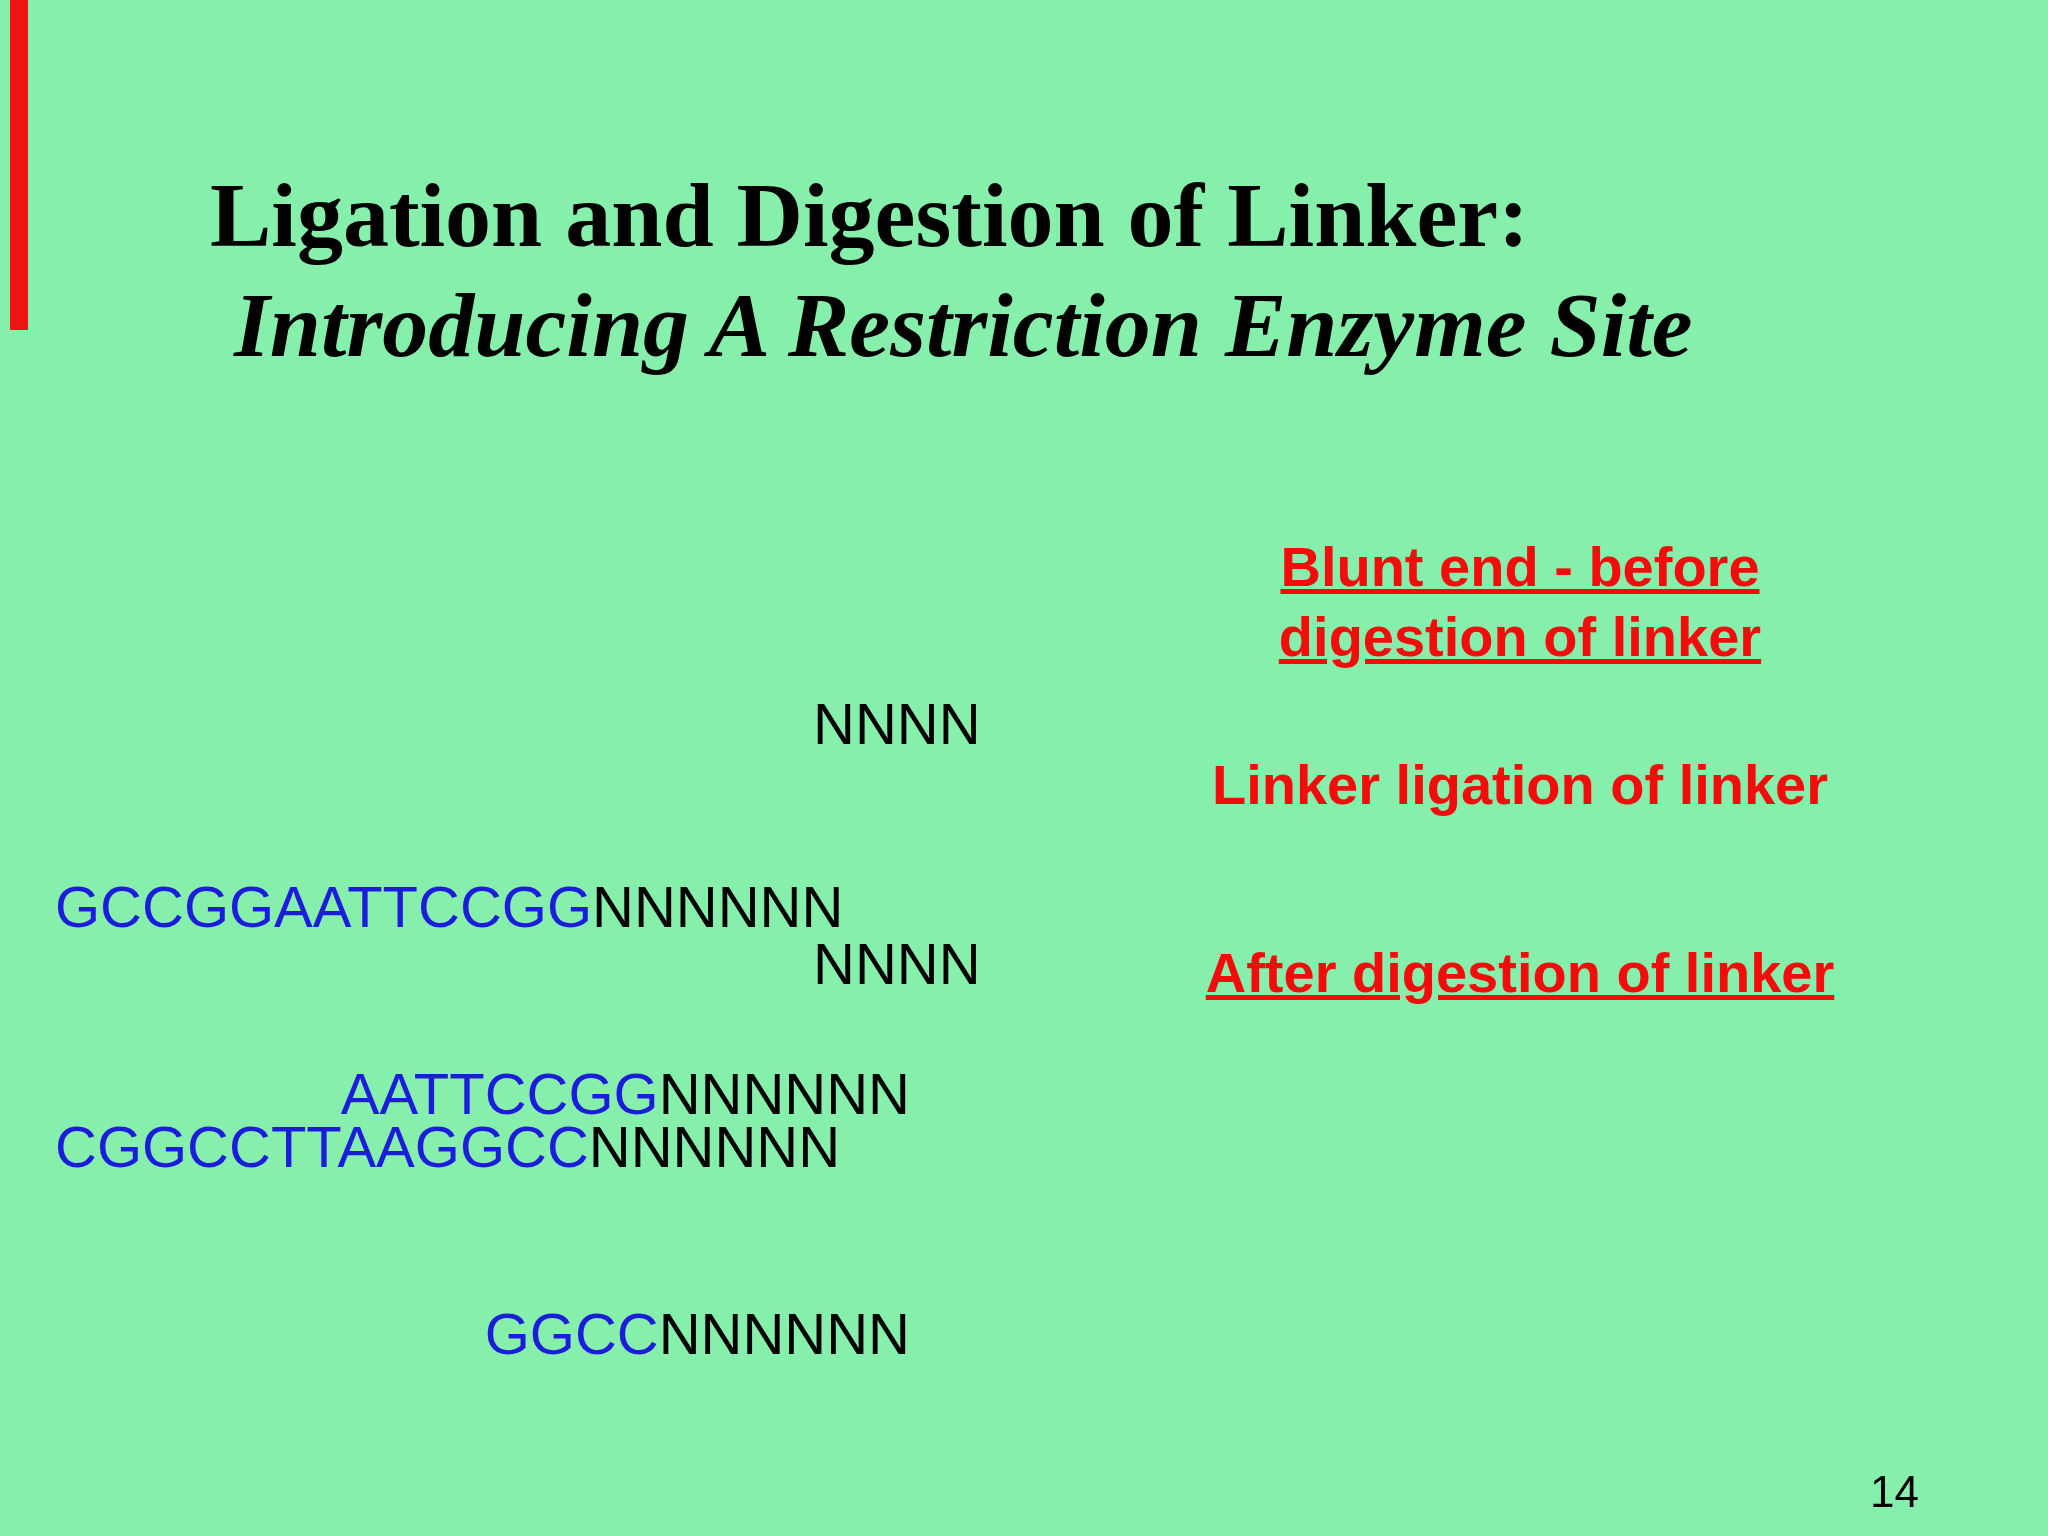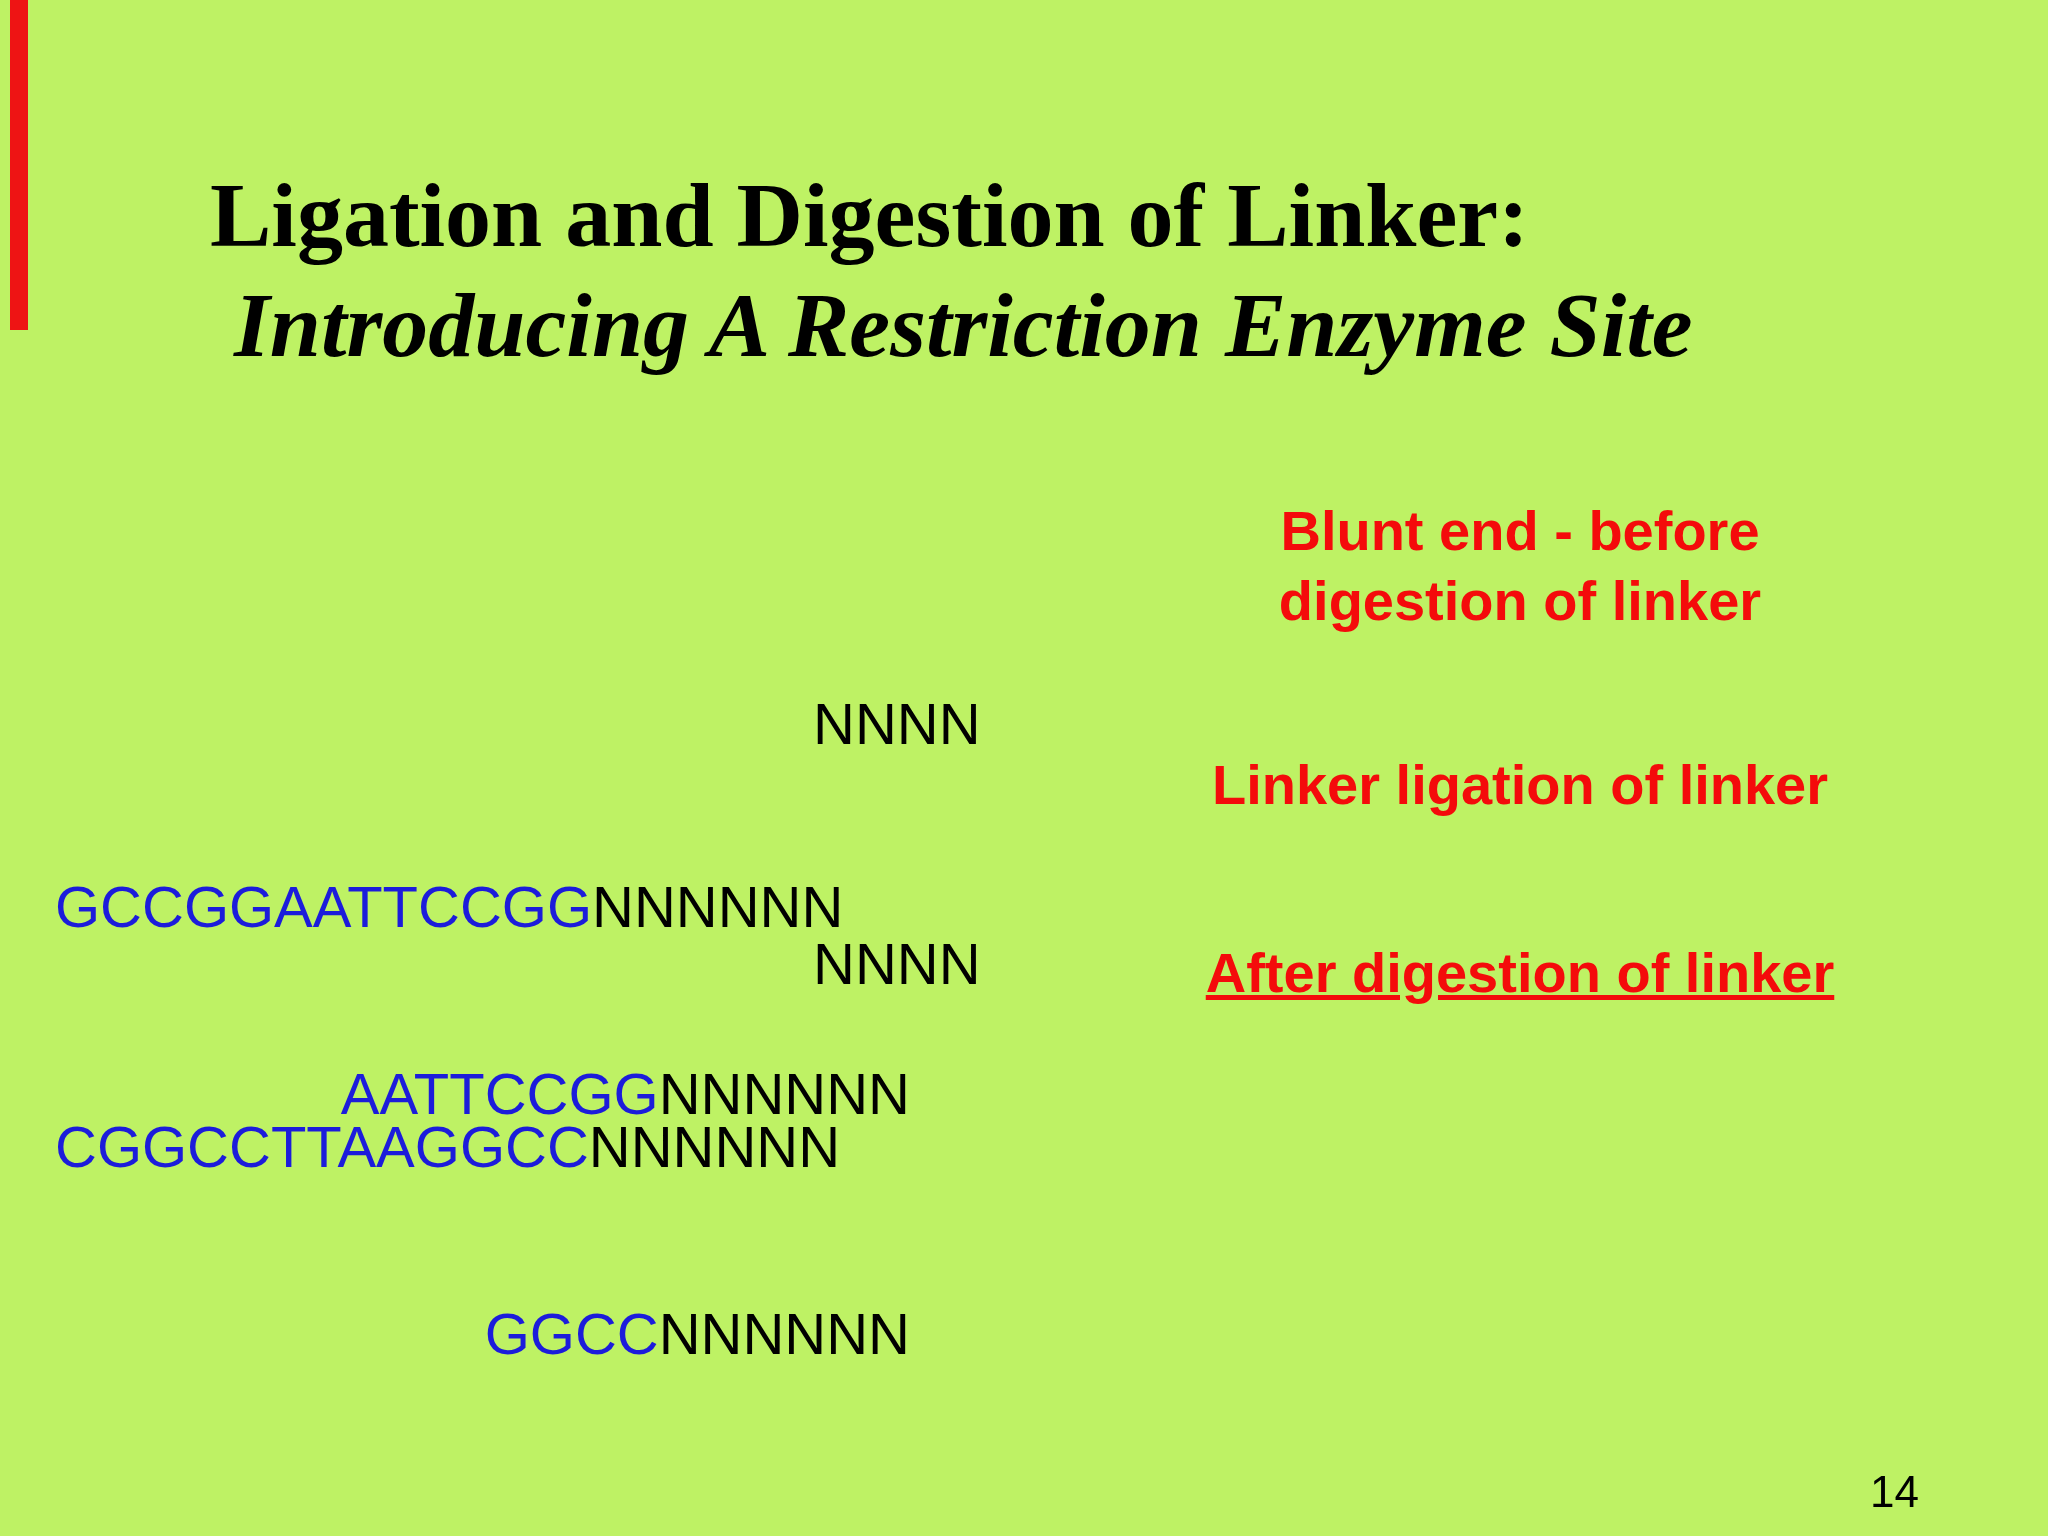--- a/index.html
+++ b/index.html
@@ -4,21 +4,21 @@
 <style>
   html, body {
     margin: 0;
     padding: 0;
     background: #ffffff;
   }
   .slide {
     position: relative;
     width: 2048px;
     height: 1536px;
-    background: #bef264;
+    background: #86efac;
     overflow: hidden;
     font-family: "Liberation Sans", sans-serif;
   }
   .red-bar {
     position: absolute;
     left: 10px;
     top: 0;
     width: 18px;
     height: 330px;
     background: #ee1414;
@@ -58,21 +58,21 @@
     position: absolute;
     left: 1150px;
     width: 740px;
     text-align: center;
     font-weight: bold;
     font-size: 56px;
     line-height: 70px;
     color: #f40b0b;
     white-space: nowrap;
   }
-  .rlabel-blunt    { top: 496px; }
+  .rlabel-blunt    { top: 532px; text-decoration: underline; }
   .rlabel-ligated  { top: 750px; }
   .rlabel-digested { top: 938px; text-decoration: underline; }
   .page-number {
     position: absolute;
     left: 1870px;
     top: 1468px;
     font-size: 44px;
     line-height: 48px;
     color: #000000;
   }

